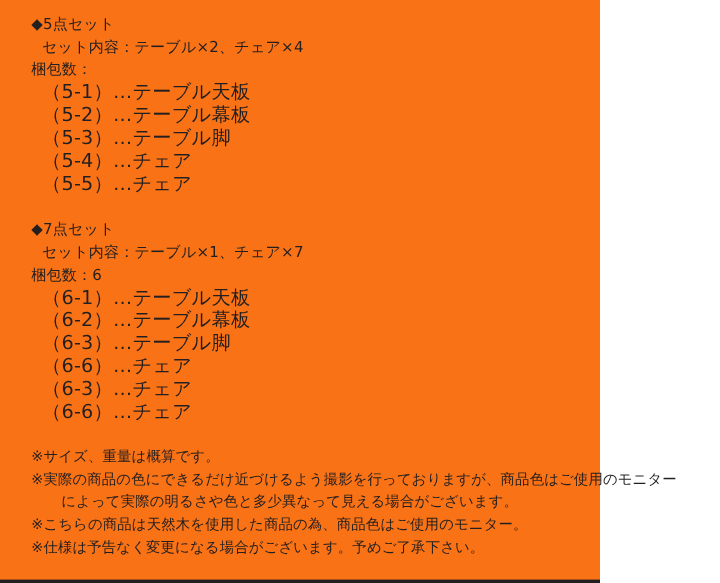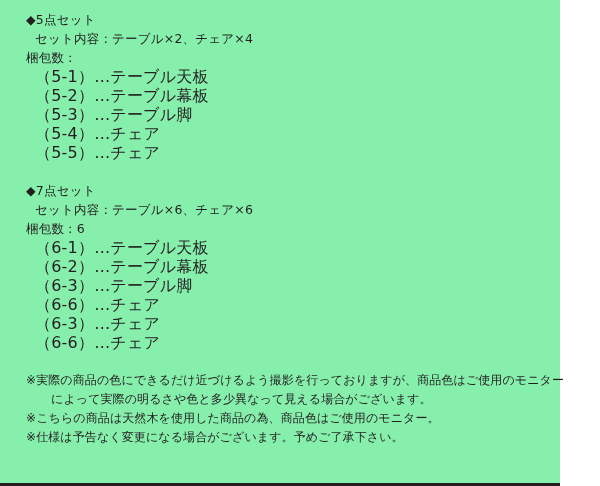--- a/index.html
+++ b/index.html
@@ -9,24 +9,24 @@
   body {
     width: 600px;
     height: 486px;
     background: #ffffff;
     font-family: "DejaVu Sans", "Liberation Sans", sans-serif;
     color: #231f20;
     overflow: hidden;
   }
   .page {
     position: relative;
-    width: 560px;
+    width: 500px;
     height: 486px;
     box-sizing: border-box;
-    background: #86efac;
+    background: #f97316;
     border-bottom: 3px solid #231f20;
   }
   .content {
     position: absolute;
     left: 26px;
     top: 10px;
     right: 14px;
   }
   .section {
     margin-bottom: 0;
@@ -91,31 +91,32 @@
       <div class="item-line">（5-2）…テーブル幕板</div>
       <div class="item-line">（5-3）…テーブル脚</div>
       <div class="item-line">（5-4）…チェア</div>
       <div class="item-line">（5-5）…チェア</div>
     </div>
 
     <div class="gap"></div>
 
     <div class="section">
       <div class="sec-title">◆7点セット</div>
-      <div class="sub-line">セット内容：テーブル×6、チェア×6</div>
+      <div class="sub-line">セット内容：テーブル×1、チェア×7</div>
       <div class="pack-line">梱包数：6</div>
       <div class="item-line">（6-1）…テーブル天板</div>
       <div class="item-line">（6-2）…テーブル幕板</div>
       <div class="item-line">（6-3）…テーブル脚</div>
       <div class="item-line">（6-6）…チェア</div>
       <div class="item-line">（6-3）…チェア</div>
       <div class="item-line">（6-6）…チェア</div>
     </div>
 
     <div class="notes">
+      <div class="note-line">※サイズ、重量は概算です。</div>
       <div class="note-line">※実際の商品の色にできるだけ近づけるよう撮影を行っておりますが、商品色はご使用のモニター</div>
       <div class="note-cont">によって実際の明るさや色と多少異なって見える場合がございます。</div>
       <div class="note-line">※こちらの商品は天然木を使用した商品の為、商品色はご使用のモニター。</div>
       <div class="note-line">※仕様は予告なく変更になる場合がございます。予めご了承下さい。</div>
     </div>
 
   </div>
 </div>
 
 </body></html>

